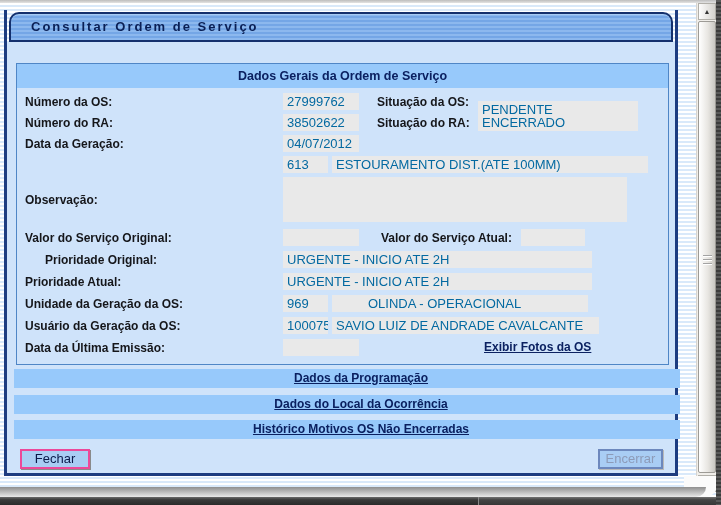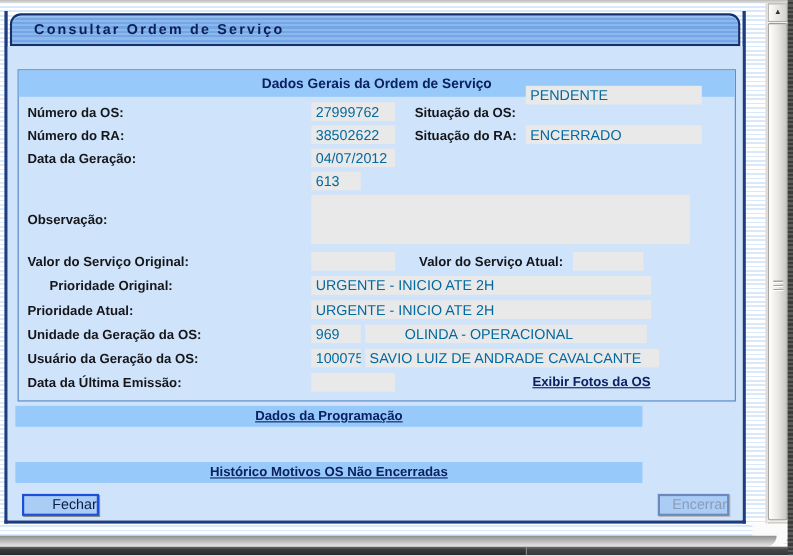--- a/index.html
+++ b/index.html
@@ -24,25 +24,25 @@
   .group-box{position:absolute;left:9px;top:21px;width:653px;height:302px;box-sizing:border-box;
              border:1px solid #4f86c6;}
   .group-header{position:absolute;left:10px;top:22px;width:651px;height:24px;background:#97c9fb;
                 text-align:center;line-height:24px;font-size:12.5px;font-weight:700;color:#0b2161;}
   .lbl{position:absolute;font-size:12px;font-weight:700;color:#15161a;white-space:nowrap;line-height:16px;}
   .fld{position:absolute;height:17px;background:#e9e9e9;box-sizing:border-box;padding:0 4px;
        font-size:13px;line-height:17px;color:#0369a1;white-space:nowrap;overflow:hidden;}
   .ta{position:absolute;background:#e9e9e9;font-size:13px;color:#1f1f1f;}
   .link{position:absolute;font-size:12px;font-weight:700;color:#0b2161;text-decoration:underline;
         line-height:17px;cursor:pointer;white-space:nowrap;}
-  .bar{position:absolute;left:7px;width:570px;height:19px;background:#97c9fb;text-align:center;
-       line-height:19px;font-size:12px;font-weight:700;color:#0a2060;cursor:pointer;}
+  .bar{position:absolute;left:7px;width:638px;height:19px;background:#97c9fb;text-align:center;
+       line-height:19px;font-size:12px;font-weight:700;color:#0a2060;cursor:pointer;padding-left:28px;}
   .bar span{text-decoration:underline;}
-  .btn{position:absolute;height:20px;box-sizing:border-box;border:2px solid #1d4ed8;background:#a9cdf4;
-       font-family:"Liberation Sans",sans-serif;font-size:13px;color:#0a1a4a;text-align:right;
+  .btn{position:absolute;height:20px;box-sizing:border-box;border:2px solid #ec4899;background:#a9cdf4;
+       font-family:"Liberation Sans",sans-serif;font-size:13px;color:#0a1a4a;text-align:center;
        line-height:16px;box-shadow:1px 1px 0 #8a8a8a;padding:0;cursor:pointer;}
   .btn.disabled{border-color:#6d88bd;color:#8d9bb8;box-shadow:1px 1px 0 #b9b9b9;cursor:default;}
   
   .sbar{position:absolute;left:696px;top:3px;width:21px;height:489px;background:#f0eeea;
         border-left:1px solid #d6d4d0;box-sizing:border-box;}
   .sb-btn{position:absolute;left:1px;width:18px;height:17px;box-sizing:border-box;
           background:linear-gradient(90deg,#fdfdfd,#d4d2cd);border:1px solid #b1afa9;
           text-align:center;font-size:7px;line-height:15px;color:#333;cursor:pointer;}
   .sb-thumb{position:absolute;left:1px;top:18px;width:18px;height:452px;box-sizing:border-box;
             background:linear-gradient(90deg,#ffffff,#e8e6e2 55%,#c9c7c2);border:1px solid #9d9b96;
@@ -73,31 +73,32 @@
     <span class="title-text">Consultar Ordem de Serviço</span>
   </div>
 
   <div class="panel">
     <div class="group-box"></div>
     <div class="group-header">Dados Gerais da Ordem de Serviço</div>
 
     <div class="lbl" style="left:18px;top:52px;">Número da OS:</div>
     <div class="fld" style="left:276px;top:51px;width:76px;">27999762</div>
     <div class="lbl" style="left:370px;top:52px;">Situação da OS:</div>
-    <div class="fld" style="left:471px;top:36px;width:160px;">PENDENTE</div>
+    <div class="fld" style="left:471px;top:59px;width:160px;">PENDENTE</div>
 
     <div class="lbl" style="left:18px;top:73px;">Número do RA:</div>
     <div class="fld" style="left:276px;top:72px;width:76px;">38502622</div>
     <div class="lbl" style="left:370px;top:73px;">Situação do RA:</div>
     <div class="fld" style="left:471px;top:72px;width:160px;">ENCERRADO</div>
 
     <div class="lbl" style="left:18px;top:94px;">Data da Geração:</div>
     <div class="fld" style="left:276px;top:93px;width:76px;">04/07/2012</div>
 
     <div class="fld" style="left:276px;top:114px;width:45px;">613</div>
+    <div class="fld" style="left:325px;top:114px;width:316px;">ESTOURAMENTO DIST.(ATE 100MM)</div>
 
     <div class="lbl" style="left:18px;top:150px;">Observação:</div>
     <div class="ta" style="left:276px;top:135px;width:344px;height:45px;"></div>
 
     <div class="lbl" style="left:18px;top:188px;">Valor do Serviço Original:</div>
     <div class="fld" style="left:276px;top:187px;width:76px;"></div>
     <div class="lbl" style="left:374px;top:188px;">Valor do Serviço Atual:</div>
     <div class="fld" style="left:514px;top:187px;width:64px;"></div>
 
     <div class="lbl" style="left:18px;top:210px;margin-left:20px;">Prioridade Original:</div>
@@ -112,20 +113,21 @@
 
     <div class="lbl" style="left:18px;top:276px;">Usuário da Geração da OS:</div>
     <div class="fld" style="left:276px;top:275px;width:45px;padding-right:0;">100075</div>
     <div class="fld" style="left:325px;top:275px;width:267px;">SAVIO LUIZ DE ANDRADE CAVALCANTE</div>
 
     <div class="lbl" style="left:18px;top:298px;">Data da Última Emissão:</div>
     <div class="fld" style="left:276px;top:297px;width:76px;"></div>
     <a class="link" style="left:477px;top:297px;">Exibir Fotos da OS</a>
 
     <div class="bar" style="top:327px;"><span>Dados da Programação</span></div>
+    <div class="bar" style="top:353px;"><span>Dados do Local da Ocorrência</span></div>
     <div class="bar" style="top:378px;"><span>Histórico Motivos OS Não Encerradas</span></div>
 
     <button class="btn" style="left:13px;top:407px;width:70px;">Fechar</button>
     <button class="btn disabled" style="left:591px;top:407px;width:65px;" aria-disabled="true">Encerrar</button>
   </div>
 
   <div class="sbar">
     <div class="sb-btn" style="top:0;"><span>▲</span></div>
     <div class="sb-thumb">
       <span class="sb-grip"></span>

